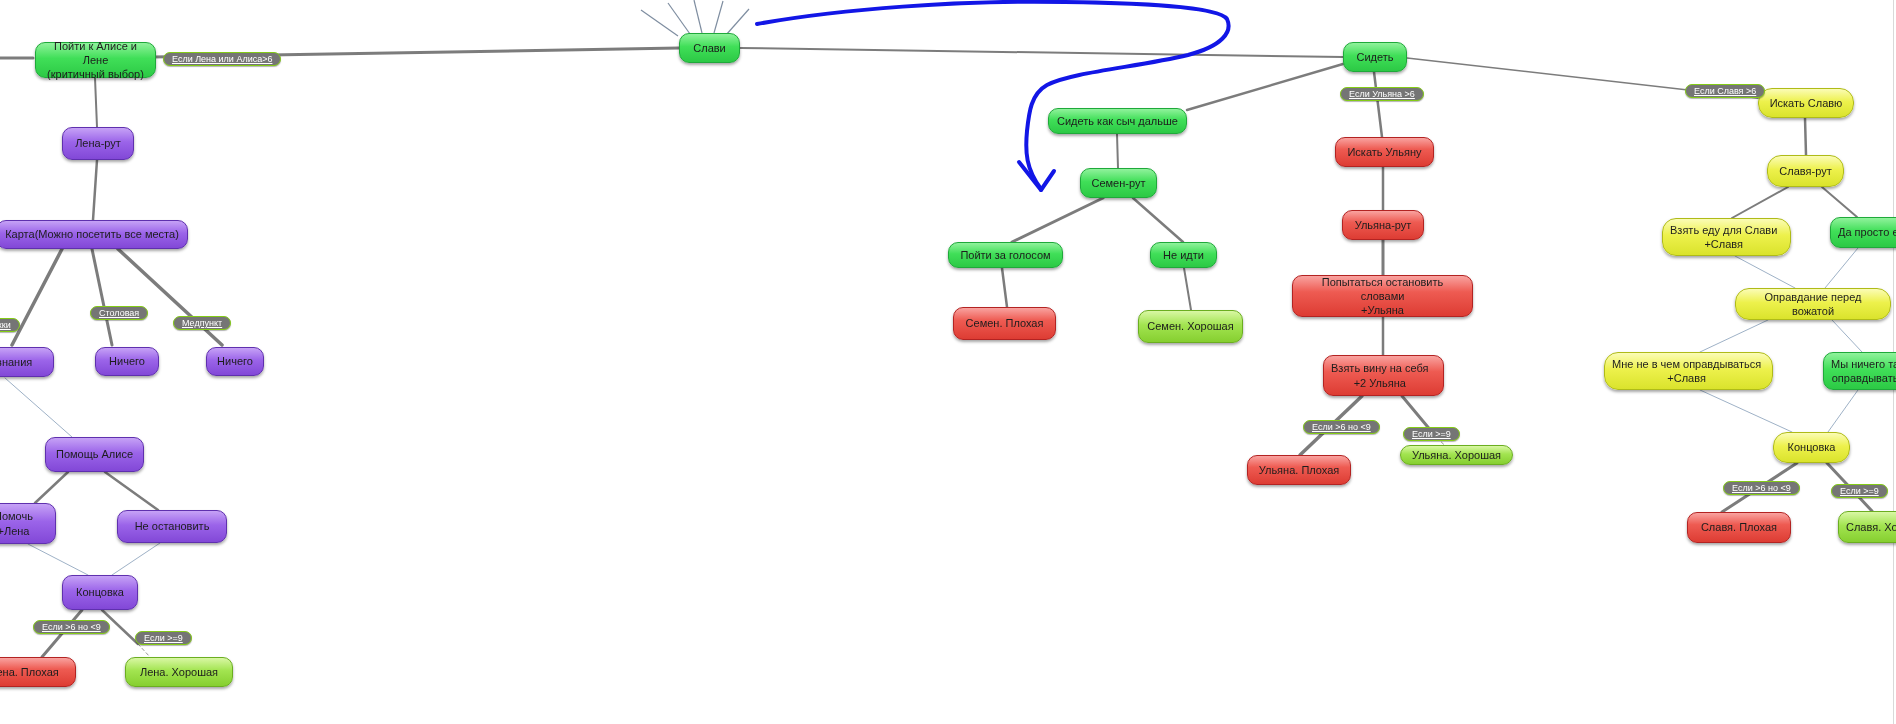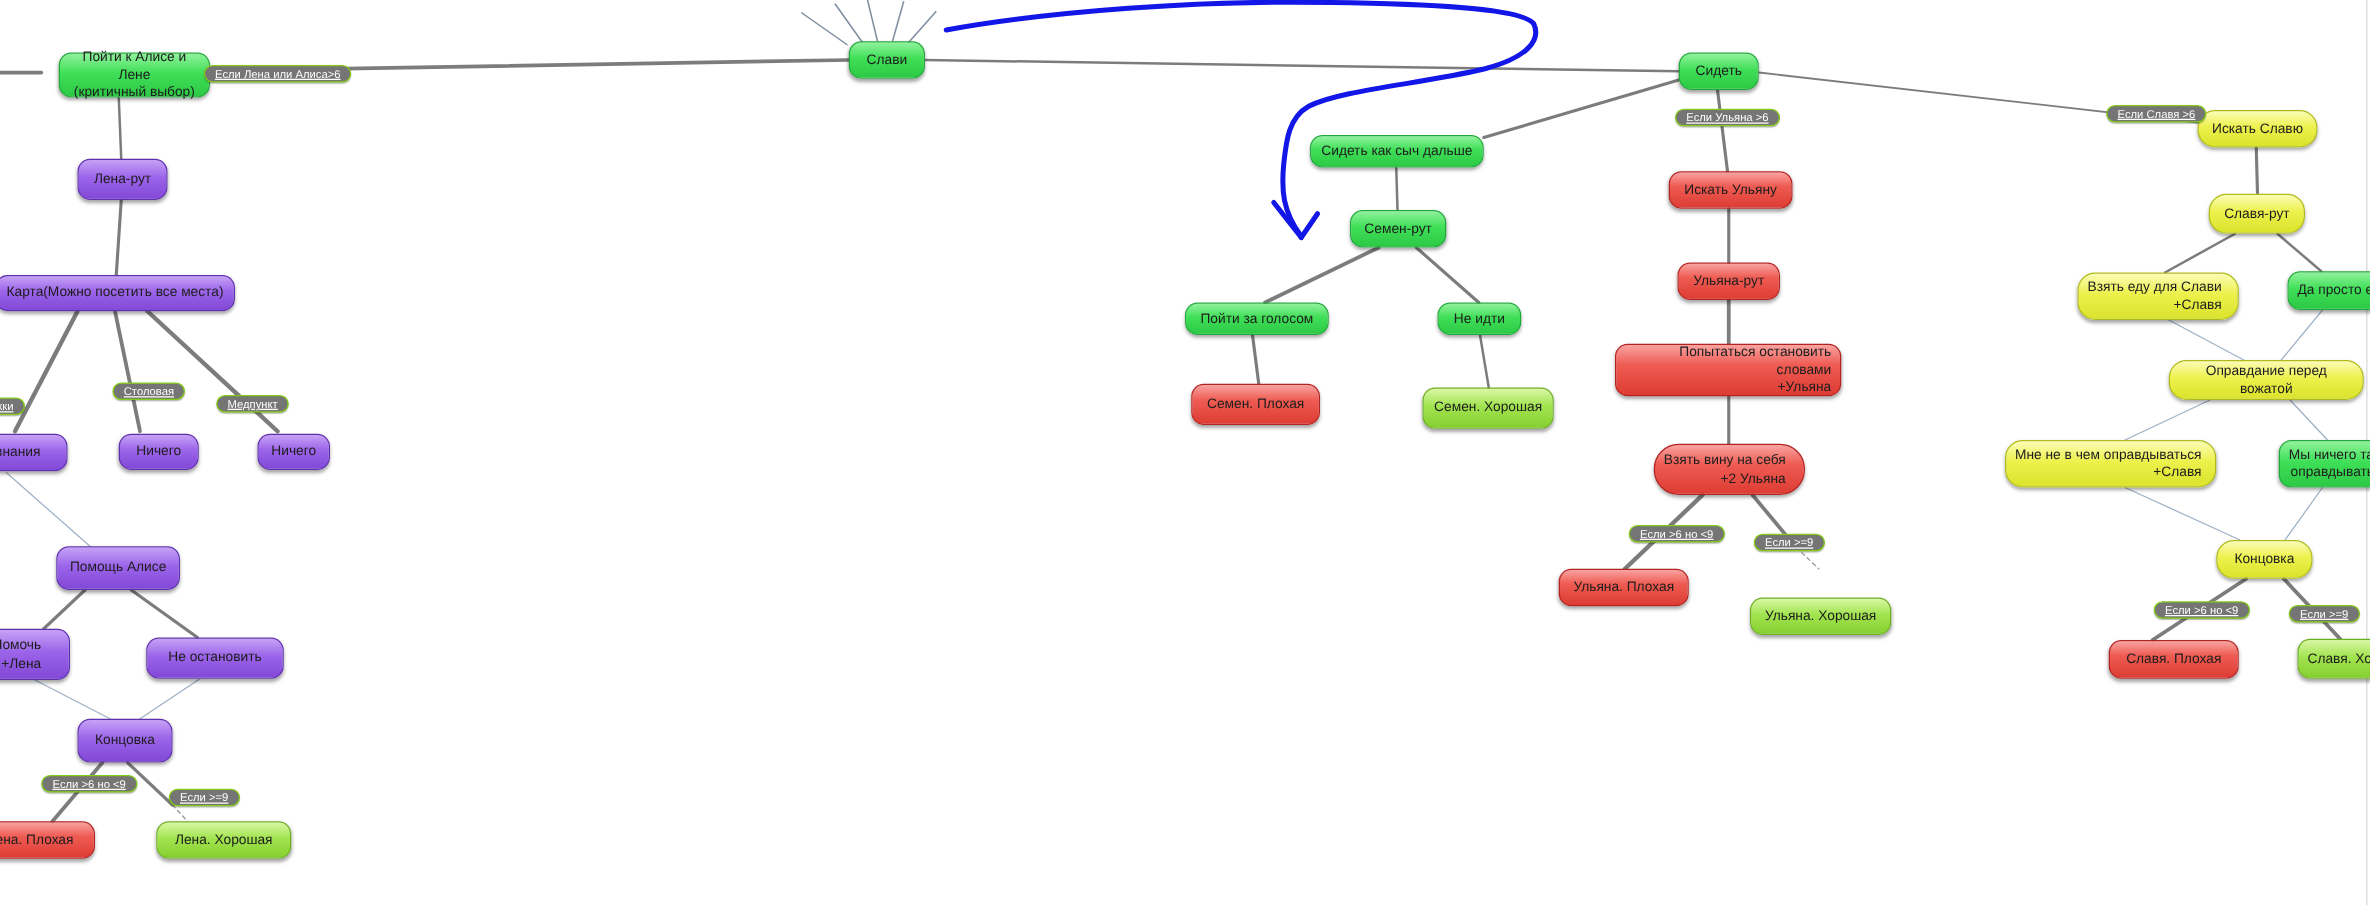--- a/index.html
+++ b/index.html
@@ -5,21 +5,21 @@
   html,body{margin:0;padding:0;background:#fff;}
   #canvas{position:relative;width:1896px;height:724px;background:#ffffff;overflow:hidden;
           font-family:"Liberation Sans",sans-serif;}
   #edges,#pen{position:absolute;left:0;top:0;width:1896px;height:724px;pointer-events:none;}
   #pen{z-index:30;}
   #edges{z-index:1;}
   .node{position:absolute;z-index:10;border-radius:10px;display:flex;align-items:center;
         justify-content:center;text-align:center;font-size:11px;color:#1d1d1d;
         box-shadow:0 2px 3px rgba(0,0,0,.35);border:1px solid rgba(0,0,0,.25);
         padding:2px 7px;box-sizing:border-box;white-space:pre-line;line-height:1.3;cursor:pointer;}
-  .node.align-left{justify-content:flex-start;text-align:right;}
+  .node.align-left{justify-content:flex-start;text-align:center;}
   .green {background:linear-gradient(#90f29c,#40df58 45%,#2cc945);border-color:#1fa93a;}
   .lime  {background:linear-gradient(#d9f7a4,#a2e450 45%,#86cf30);border-color:#6bae20;}
   .purple{background:linear-gradient(#c6a2f6,#9b64e9 45%,#8248d7);border-color:#5f30ae;}
   .red   {background:linear-gradient(#f9a3a0,#ee5b52 40%,#dd3c33);border-color:#b32322;}
   .yellow{background:linear-gradient(#fbfcb6,#edf14c 45%,#dae32c);border-color:#afbb18;border-radius:14px;}
   .pill{position:absolute;z-index:20;background:#757575;color:#ffffff;font-size:9px;
         padding:1px 8px;border-radius:9px;border:1px solid #84cc16;white-space:nowrap;
         box-shadow:0 1px 1px rgba(0,0,0,.3);text-decoration:underline;}
   .page-border{position:absolute;z-index:0;left:1893px;top:0;width:1px;height:724px;background:#d9d9d9;}
 </style>
@@ -75,21 +75,21 @@
       <line x1="702" y1="33" x2="694" y2="0" stroke="#7e8da0" stroke-width="1.2"></line>
       <line x1="714" y1="33" x2="723" y2="1" stroke="#7e8da0" stroke-width="1.2"></line>
       <line x1="726" y1="35" x2="749" y2="9" stroke="#7e8da0" stroke-width="1.2"></line>
     </svg>
 
   <svg id="pen" viewBox="0 0 1896 724">
       <path d="M 757,24 C 840,9 960,0 1065,2 C 1135,3 1218,6 1227,19 C 1233,32 1222,46 1188,55 C 1138,67 1072,72 1047,85 C 1031,94 1029,112 1027,131 C 1025,152 1026,169 1041,189" fill="none" stroke="#1216e6" stroke-width="4" stroke-linecap="round"></path>
       <path d="M 1019,162 L 1041,190" fill="none" stroke="#1216e6" stroke-width="4" stroke-linecap="round"></path>
       <path d="M 1054,171 L 1041,190" fill="none" stroke="#1216e6" stroke-width="4" stroke-linecap="round"></path>
     </svg>
-<div class="node green" style="left: 47px; top: 42px; width: 121px; height: 36px;"><span>Пойти к Алисе и Лене
+<div class="node green" style="left: 35px; top: 42px; width: 121px; height: 36px;"><span>Пойти к Алисе и Лене
 (критичный выбор)</span></div>
     <div class="node purple" style="left: 62px; top: 127px; width: 72px; height: 33px;"><span>Лена-рут</span></div>
     <div class="node purple" style="left: -4px; top: 220px; width: 192px; height: 29px;"><span>Карта(Можно посетить все места)</span></div>
     <div class="node purple" style="left: -45px; top: 347px; width: 99px; height: 30px;"><span>Признания</span></div>
     <div class="node purple" style="left: 95px; top: 347px; width: 64px; height: 29px;"><span>Ничего</span></div>
     <div class="node purple" style="left: 206px; top: 347px; width: 58px; height: 29px;"><span>Ничего</span></div>
     <div class="node purple" style="left: 45px; top: 437px; width: 99px; height: 35px;"><span>Помощь Алисе</span></div>
     <div class="node purple align-left" style="left: -14px; top: 503px; width: 70px; height: 41px;"><span>Помочь
 +Лена</span></div>
     <div class="node purple" style="left: 117px; top: 510px; width: 110px; height: 33px;"><span>Не остановить</span></div>
@@ -101,24 +101,24 @@
     <div class="node green" style="left: 1080px; top: 168px; width: 77px; height: 30px;"><span>Семен-рут</span></div>
     <div class="node green" style="left: 948px; top: 242px; width: 115px; height: 26px;"><span>Пойти за голосом</span></div>
     <div class="node green" style="left: 1150px; top: 242px; width: 67px; height: 26px;"><span>Не идти</span></div>
     <div class="node red" style="left: 953px; top: 307px; width: 103px; height: 33px;"><span>Семен. Плохая</span></div>
     <div class="node lime" style="left: 1138px; top: 310px; width: 105px; height: 33px;"><span>Семен. Хорошая</span></div>
     <div class="node green" style="left: 1343px; top: 42px; width: 64px; height: 30px;"><span>Сидеть</span></div>
     <div class="node red" style="left: 1335px; top: 137px; width: 99px; height: 30px;"><span>Искать Ульяну</span></div>
     <div class="node red" style="left: 1342px; top: 210px; width: 82px; height: 30px;"><span>Ульяна-рут</span></div>
     <div class="node red align-left" style="left: 1292px; top: 275px; width: 181px; height: 42px;"><span>Попытаться остановить словами
 +Ульяна</span></div>
-    <div class="node red align-left" style="left: 1323px; top: 355px; width: 121px; height: 41px; border-radius: 20px;"><span>Взять вину на себя
+    <div class="node red align-left" style="left: 1323px; top: 355px; width: 121px; height: 41px;"><span>Взять вину на себя
 +2 Ульяна</span></div>
     <div class="node red" style="left: 1247px; top: 455px; width: 104px; height: 30px;"><span>Ульяна. Плохая</span></div>
-    <div class="node lime" style="left: 1400px; top: 478px; width: 113px; height: 30px;"><span>Ульяна. Хорошая</span></div>
+    <div class="node lime" style="left: 1400px; top: 445px; width: 113px; height: 20px;"><span>Ульяна. Хорошая</span></div>
     <div class="node yellow" style="left: 1758px; top: 88px; width: 96px; height: 30px;"><span>Искать Славю</span></div>
     <div class="node yellow" style="left: 1767px; top: 155px; width: 77px; height: 32px;"><span>Славя-рут</span></div>
     <div class="node yellow align-left" style="left: 1662px; top: 218px; width: 129px; height: 38px;"><span>Взять еду для Слави
 +Славя</span></div>
     <div class="node green align-left" style="left: 1830px; top: 217px; width: 95px; height: 31px;"><span>Да просто е</span></div>
     <div class="node yellow" style="left: 1735px; top: 288px; width: 156px; height: 32px;"><span>Оправдание перед вожатой</span></div>
     <div class="node yellow align-left" style="left: 1604px; top: 352px; width: 169px; height: 38px;"><span>Мне не в чем оправдываться
 +Славя</span></div>
     <div class="node green align-left" style="left: 1823px; top: 352px; width: 110px; height: 38px;"><span>Мы ничего та
 оправдывать</span></div>

